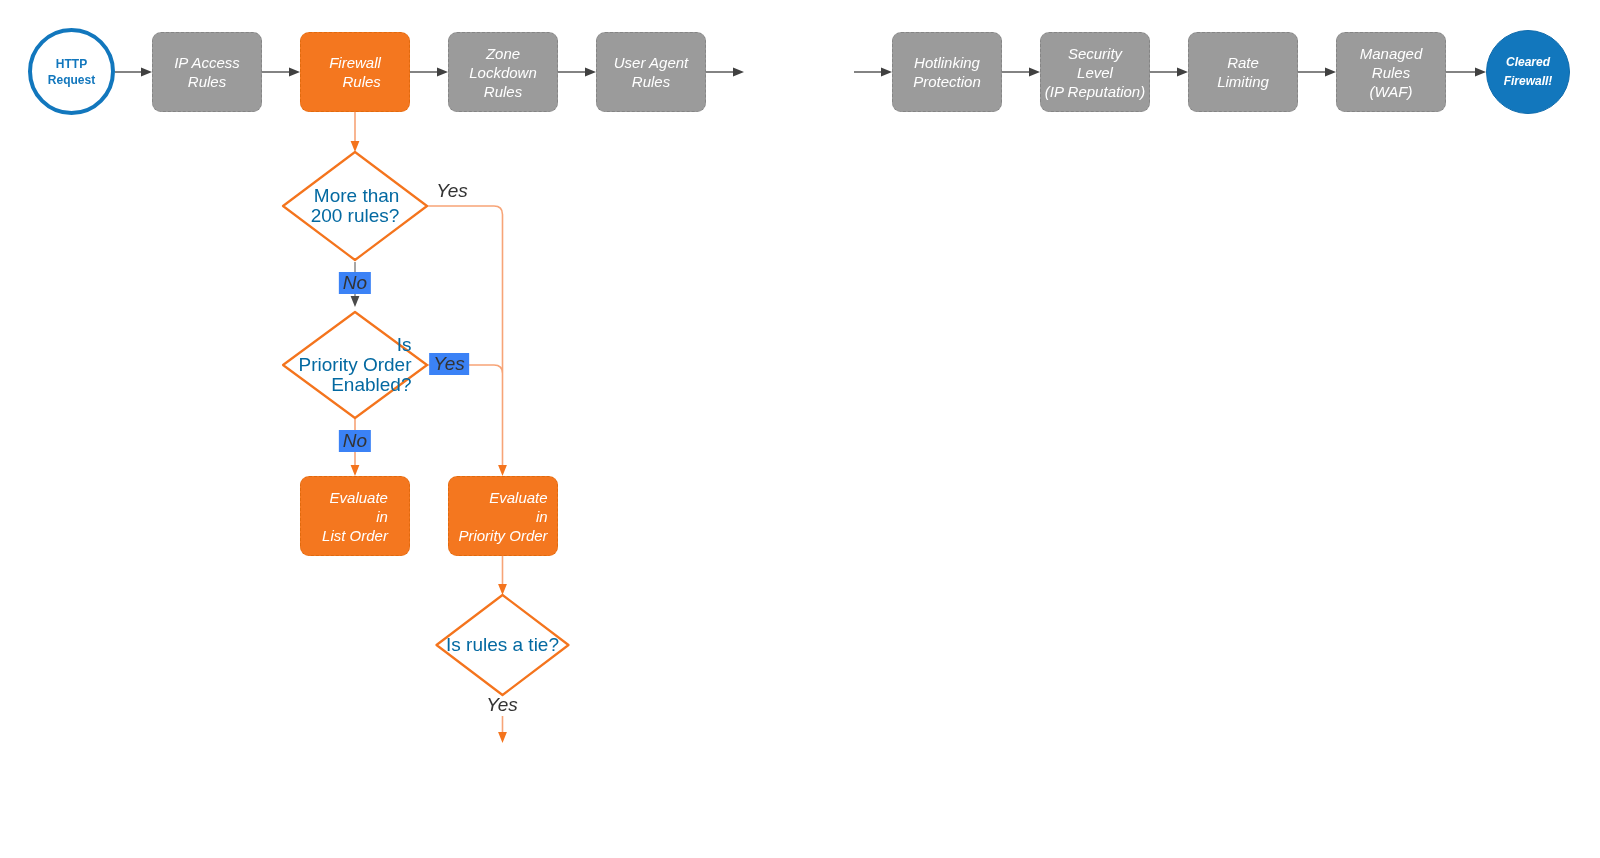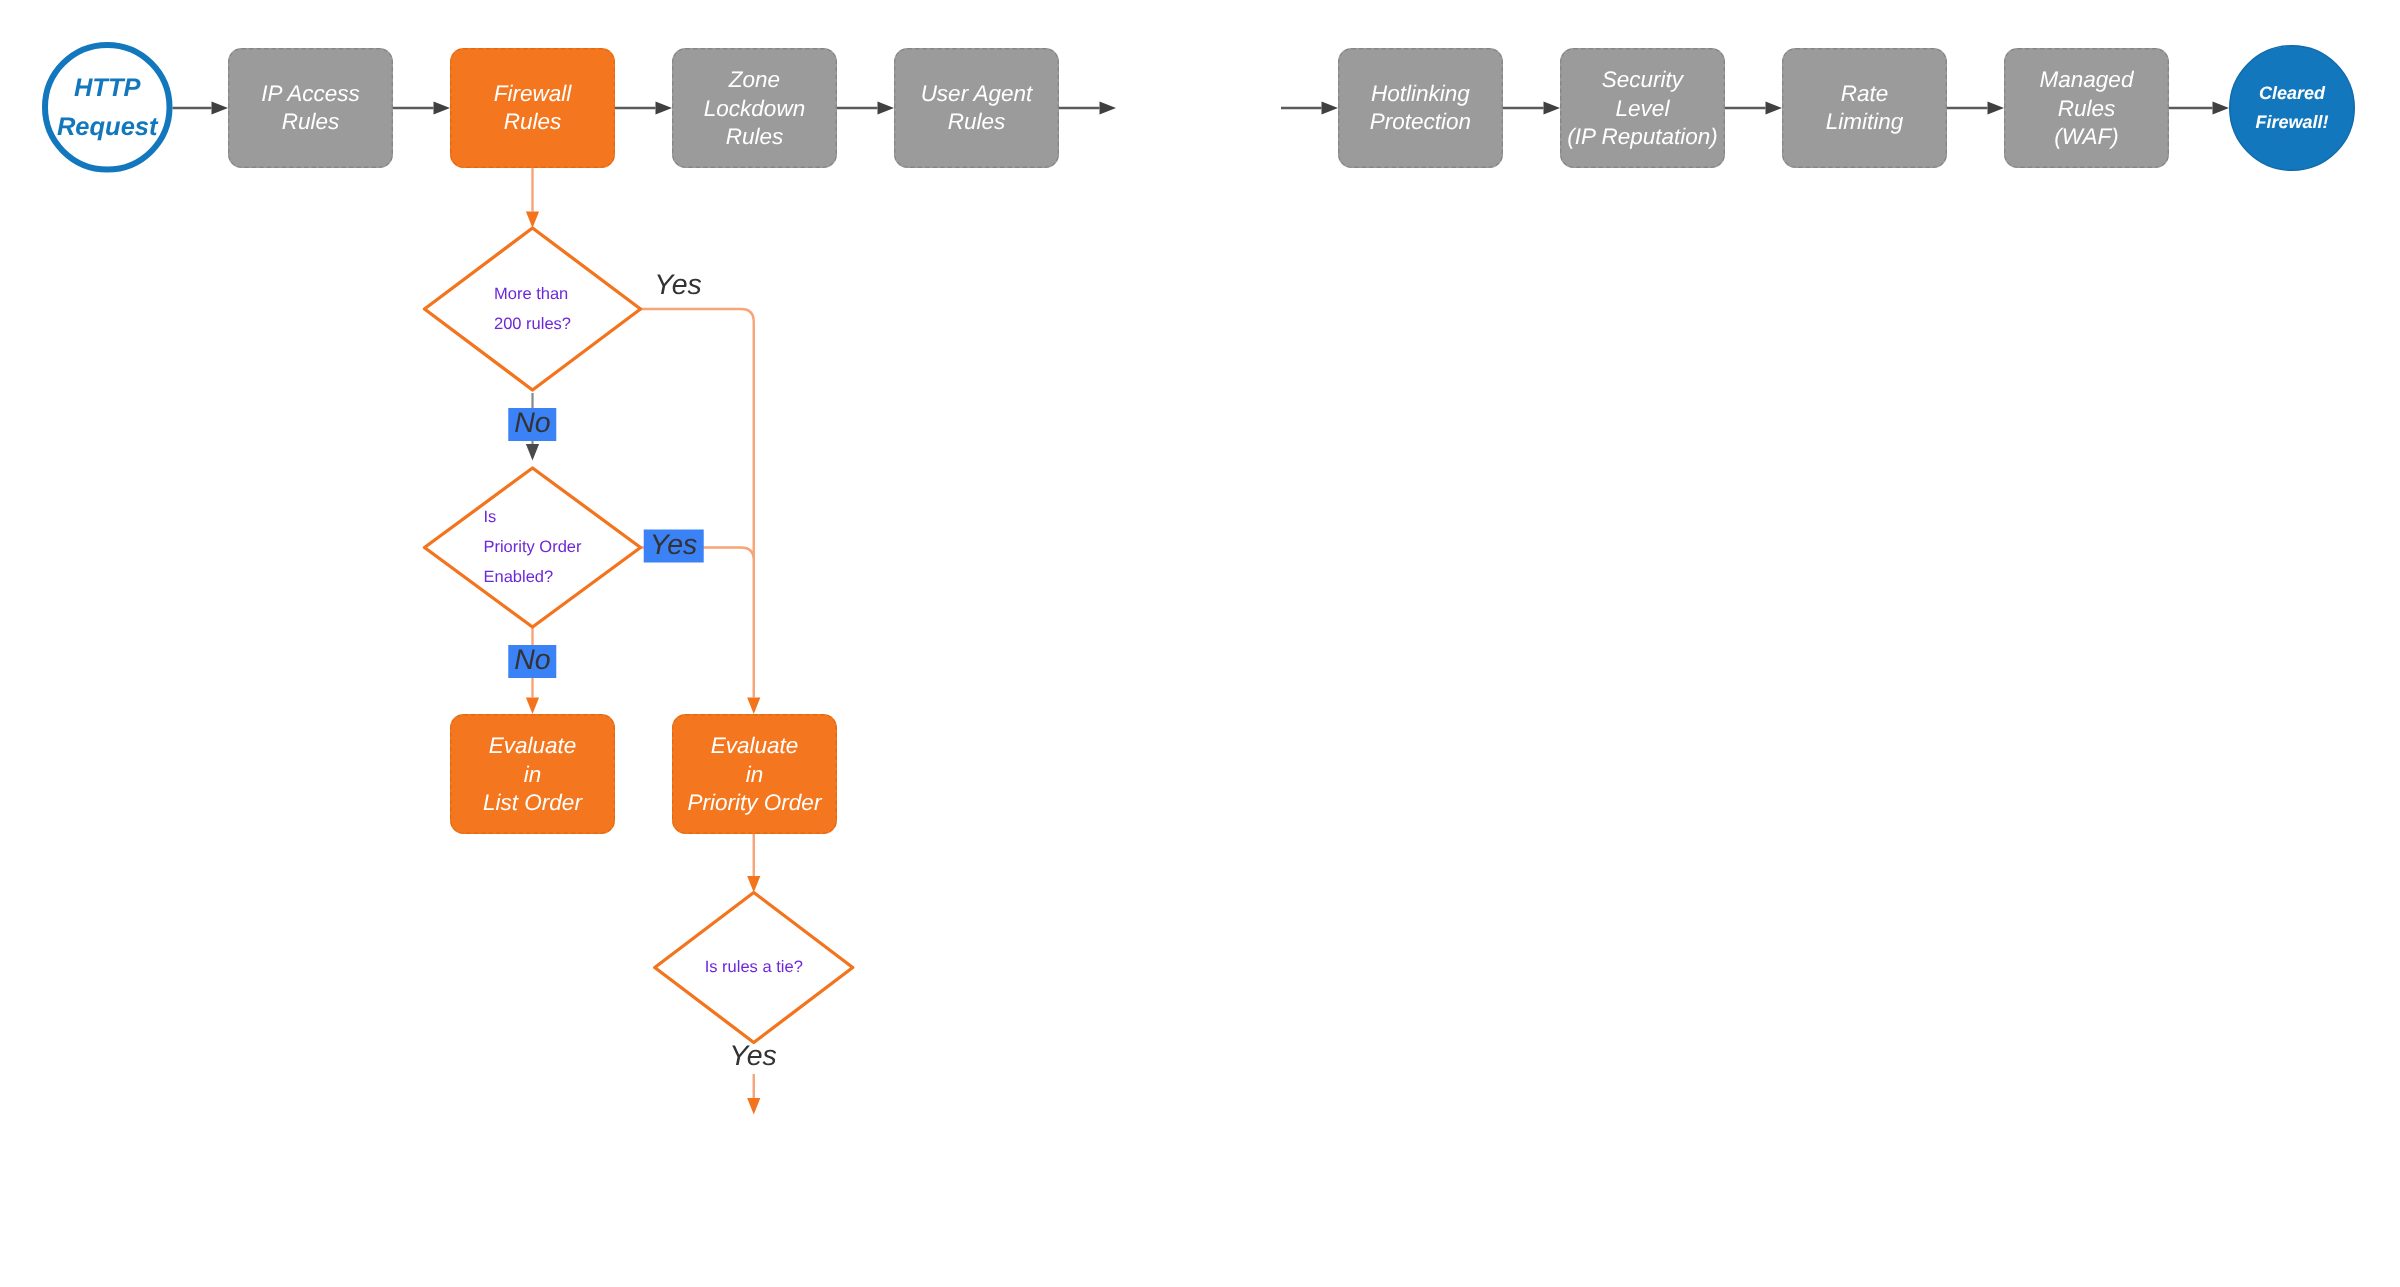--- a/index.html
+++ b/index.html
@@ -3,32 +3,32 @@
 <meta charset="utf-8">
 <style>
   html,body{margin:0;padding:0;background:#fff;}
   #canvas{position:relative;width:1600px;height:858px;background:#ffffff;overflow:hidden;
           font-family:"Liberation Sans",sans-serif;}
   #wires{position:absolute;left:0;top:0;width:1600px;height:858px;}
 
   .stage{position:absolute;width:110px;height:80px;border-radius:9px;
          display:flex;align-items:center;justify-content:center;text-align:center;box-sizing:border-box;}
   .stage.gray{background:#9B9B9B;border:1px dashed #858585;}
-  .stage.orange{background:#F4771F;border:1px dashed #E06A0E;}
+  .stage.orange{background:#F4771F;border:1px dashed #E06A0E;text-align:right;}
   .stage .label{color:#ffffff;font-style:italic;font-size:15px;line-height:19px;white-space:pre-line;}
 
   .terminal{position:absolute;border-radius:50%;display:flex;align-items:center;justify-content:center;
             text-align:center;box-sizing:border-box;}
   .terminal.start{left:28px;top:28px;width:87px;height:87px;background:#ffffff;border:4px solid #1277BD;}
-  .terminal.start .label{color:#1277BD;font-weight:bold;font-style:italic;font-size:17px;line-height:26px;white-space:pre-line;}
+  .terminal.start .label{color:#1277BD;font-weight:bold;font-size:12px;line-height:16px;white-space:pre-line;}
   .terminal.end{left:1486px;top:30px;width:84px;height:84px;background:#1277BD;border:1px solid #0F6BAC;}
   .terminal.end .label{color:#ffffff;font-weight:bold;font-style:italic;font-size:12px;line-height:19px;white-space:pre-line;}
 
-  .diamond-label{position:absolute;display:flex;align-items:center;justify-content:center;text-align:left;
-                 color:#6d28d9;font-size:11px;line-height:20px;white-space:pre-line;}
+  .diamond-label{position:absolute;display:flex;align-items:center;justify-content:center;text-align:right;
+                 color:#0369a1;font-size:19px;line-height:20px;white-space:pre-line;}
 
   .branch-label{position:absolute;transform:translate(-50%,-50%);font-style:italic;font-size:19px;color:#333333;}
   .branch-label.bg{background:#3b82f6;padding:0 4px;}
 </style>
 </head>
 <body>
 
 <div id="canvas">
 
   <svg id="wires" width="1600" height="858" viewBox="0 0 1600 858" xmlns="http://www.w3.org/2000/svg">

